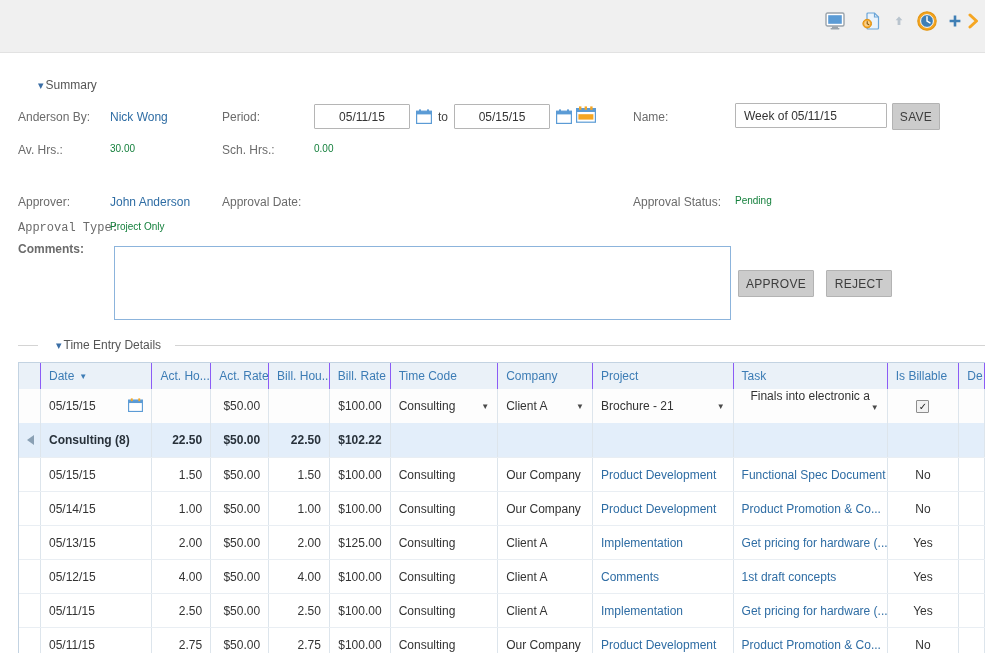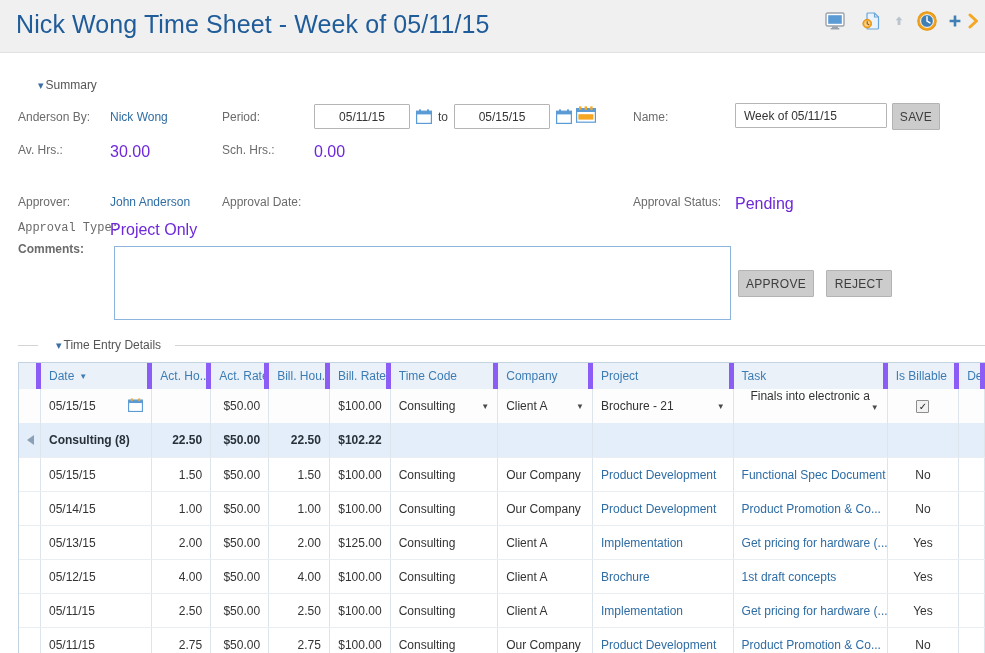--- a/index.html
+++ b/index.html
@@ -33,21 +33,21 @@
   .ticon.m{ width:36px; height:30px; }
   .ticon.s{ width:20px; height:30px; }
 
   
   .section-head{
     position:absolute; font-size:12px; color:#555; white-space:nowrap;
   }
   .caret{ color:#3b6ea5; font-size:11px; margin-right:2px; }
 
   .lbl{ position:absolute; font-size:12px; color:#6b6b6b; white-space:nowrap;}
-  .val{ position:absolute; font-size:16px; color:#6d28d9; white-space:nowrap;}
+  .val{ position:absolute; font-size:10px; color:#15803d; white-space:nowrap;}
   .link{ position:absolute; font-size:12px; color:#2f6da4; white-space:nowrap; cursor:pointer;}
 
   .tf{
     position:absolute; height:25px; border:1px solid #b5b5b5; background:#fff;
     font-family:"Liberation Sans", sans-serif; font-size:12px; color:#333;
     padding:0 8px; outline:none; border-radius:1px;
   }
   .tf.center{ text-align:center; }
 
   .btn{
@@ -78,40 +78,39 @@
   .grow.hdr{ height:26px; background:#eaf1f8; }
   .grow.edit{ height:34px; background:#fdfdfd; }
   .grow.group{ height:34px; background:#e3eefa; }
   .grow.data{ height:34px; background:#ffffff; border-top:1px solid #e9eef3;}
   .cell{
     display:flex; align-items:center; padding:0 8px;
     border-right:1px solid #dde5ec;
     overflow:hidden; white-space:nowrap;
     font-size:12px; color:#333; height:100%;
   }
-  .grow.hdr .cell{ color:#3c7cb5; border-right:5px solid #8b5cf6; font-size:12px;}
+  .grow.hdr .cell{ color:#3c7cb5; border-right:1px solid #8b5cf6; font-size:12px;}
   .cell.r{ justify-content:flex-end; }
   .cell.c{ justify-content:center; }
   .cell a, .lk{ color:#2f6da4; text-decoration:none; cursor:pointer; }
   .group .cell{ font-weight:bold; color:#28313a; }
   .sel{ width:22px; min-width:22px; }
   .sortarrow{ margin-left:5px; font-size:8px; color:#3c7cb5; }
   .ddarrow{ margin-left:auto; font-size:8px; color:#4a4a4a; padding-left:6px;}
   .chk{
     width:13px;height:13px;border:1px solid #8d8d8d;background:#f2f2f2;
     display:flex;align-items:center;justify-content:center;font-size:10px;color:#222;
     border-radius:1px;
   }
   .ec{  }
 </style>
 </head>
 <body>
 
 <div class="topbar">
-  <div class="page-title">Nick Wong Time Sheet - Week of 05/11/15</div>
 
   <div class="topicons">
 
     <div class="ticon m" title="monitor">
       <svg width="20" height="18" viewBox="0 0 20 18">
         <rect x="1" y="1" width="18" height="13" rx="1.5" fill="#ffffff" stroke="#9aa3ab" stroke-width="1.4"></rect>
         <rect x="3.2" y="3.2" width="13.6" height="8.6" fill="#5b9bd5"></rect>
         <rect x="7" y="14.4" width="6" height="1.6" fill="#9aa3ab"></rect>
         <rect x="5.5" y="16" width="9" height="1.4" rx=".6" fill="#9aa3ab"></rect>
       </svg>
@@ -362,21 +361,21 @@
       <div class="grow data">
         <div class="cell sel" style="width: 22px;"></div>
         <div class="cell" style="width: 114px;">05/12/15</div>
         <div class="cell r" style="width: 60px;">4.00</div>
         <div class="cell r" style="width: 59px;">$50.00</div>
         <div class="cell r" style="width: 62px;">4.00</div>
         <div class="cell r" style="width: 62px;">$100.00</div>
         <div class="cell" style="width: 110px;">Consulting</div>
         <div class="cell" style="width: 97px;">Client A</div>
         <div class="cell" style="width: 144px;">
-          <span class="lk">Brochure</span>
+          <span class="lk">Comments</span>
         </div>
         <div class="cell" style="width: 158px;">
           <span class="lk">1st draft concepts</span>
         </div>
         <div class="cell c" style="width: 73px;">Yes</div>
         <div class="cell" style="width: 26px;"></div>
       </div>
       <div class="grow data">
         <div class="cell sel" style="width: 22px;"></div>
         <div class="cell" style="width: 114px;">05/11/15</div>

